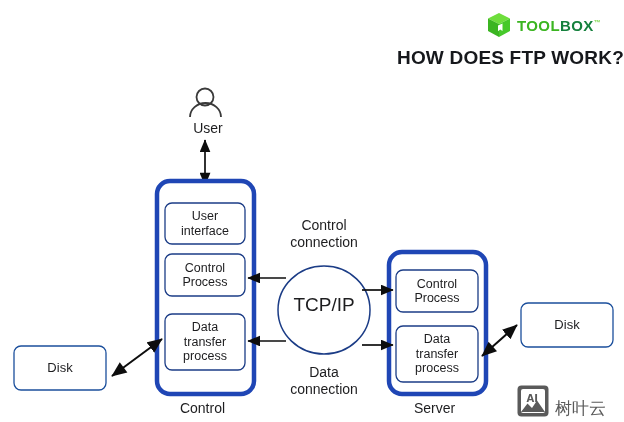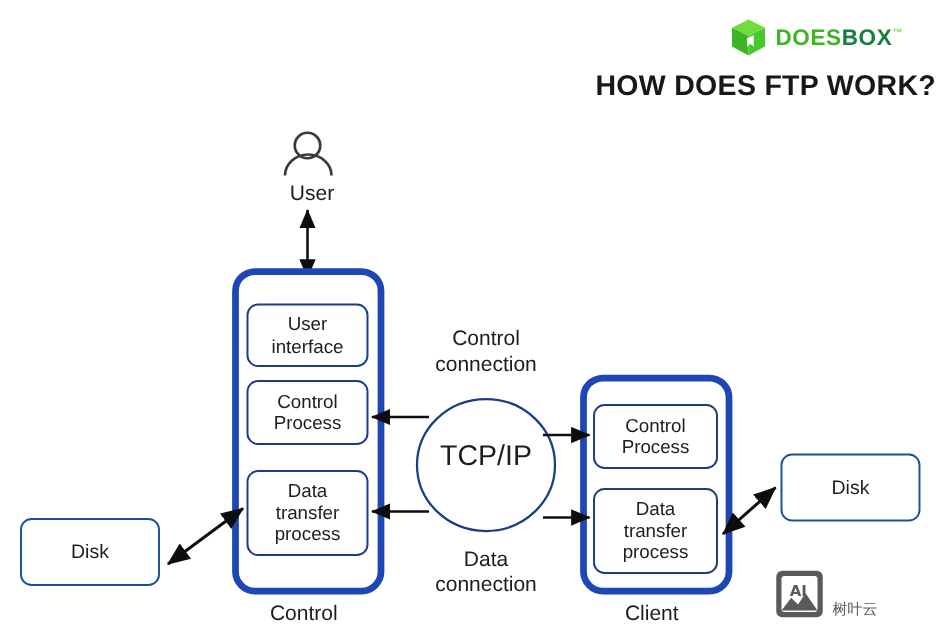--- a/index.html
+++ b/index.html
@@ -98,41 +98,41 @@
   .watermark {
     position: absolute;
     left: 517px;
     top: 380px;
     display: flex;
     align-items: flex-end;
     gap: 6px;
   }
   .wm-icon { width: 32px; height: 32px; display: block; }
   .wm-text {
-    font-size: 10px;
+    font-size: 17px;
     color: #5a5a5a;
     font-family: "DejaVu Sans", sans-serif;
     line-height: 1;
     margin-top: 20px;
   }
 </style>
 </head>
 <body>
 
 <div id="page">
 
   <div class="brand">
     <svg class="brand-cube" viewBox="0 0 24 26">
       <polygon points="12,1 23,6.5 12,12 1,6.5" fill="#6ede3c"></polygon>
       <polygon points="1,6.5 12,12 12,25 1,19" fill="#3bb521"></polygon>
       <polygon points="12,12 23,6.5 23,19 12,25" fill="#46c92a"></polygon>
       <path d="M11 13.5 L15.5 11.5 L15.5 19 L13.2 17.4 L11 19.2 Z" fill="#ffffff"></path>
     </svg>
     <div class="brand-text">
-      <span class="brand-tool">DOES</span><span class="brand-box">BOX</span><span class="brand-tm">™</span>
+      <span class="brand-tool">TOOL</span><span class="brand-box">BOX</span><span class="brand-tm">™</span>
     </div>
   </div>
 
   <div class="title">HOW DOES FTP WORK?</div>
 
   <svg id="diagram" viewBox="0 0 624 422">
     <defs>
       <marker id="arrowEnd" markerWidth="9" markerHeight="9" refX="7.2" refY="3.2" orient="auto" markerUnits="strokeWidth">
         <path d="M0,0 L7.6,3.2 L0,6.4 z" fill="#0d0d0d"></path>
       </marker>
@@ -171,21 +171,21 @@
 
     <line x1="112" y1="376" x2="162" y2="339" stroke="#0d0d0d" stroke-width="2" marker-end="url(#arrowEnd)" marker-start="url(#arrowStart)"></line>
 
     <rect x="521" y="303" width="92" height="44" rx="7" ry="7" fill="#ffffff" stroke="#1b4f9c" stroke-width="1.3"></rect>
 
     <line x1="482" y1="356" x2="517" y2="325" stroke="#0d0d0d" stroke-width="2" marker-end="url(#arrowEnd)" marker-start="url(#arrowStart)"></line>
   </svg>
 
   <div class="lbl lbl-user">User</div>
   <div class="lbl lbl-client">Control</div>
-  <div class="lbl lbl-server">Client</div>
+  <div class="lbl lbl-server">Server</div>
 
   <div class="lbl lbl-ctrlconn">Control
 connection</div>
   <div class="lbl lbl-dataconn">Data
 connection</div>
   <div class="lbl lbl-tcpip">TCP/IP</div>
 
   <div class="boxtext bt-ui">User
 interface</div>
   <div class="boxtext bt-cctrl">Control

